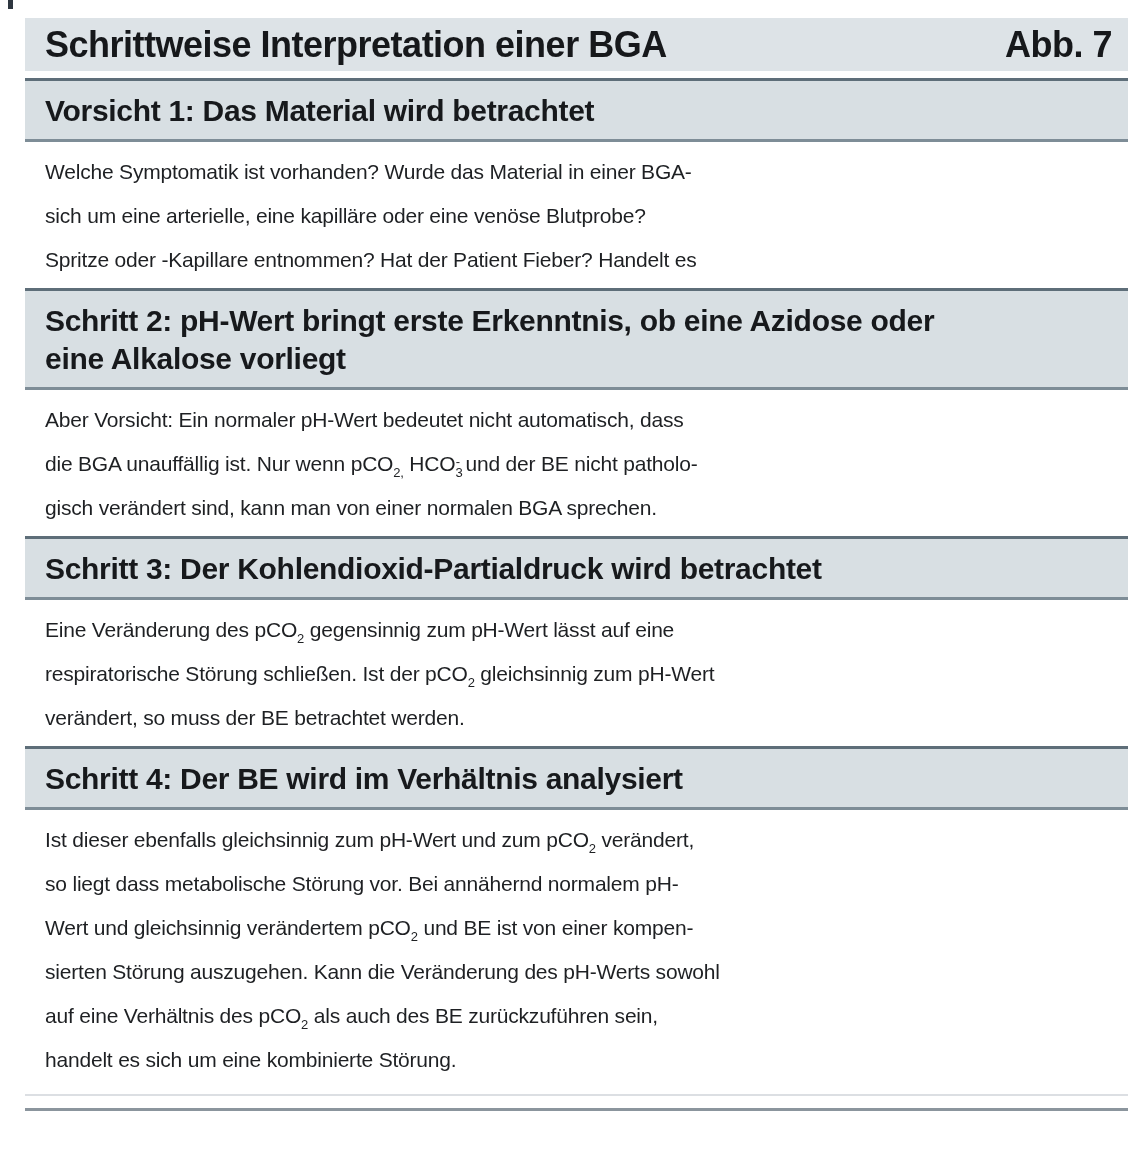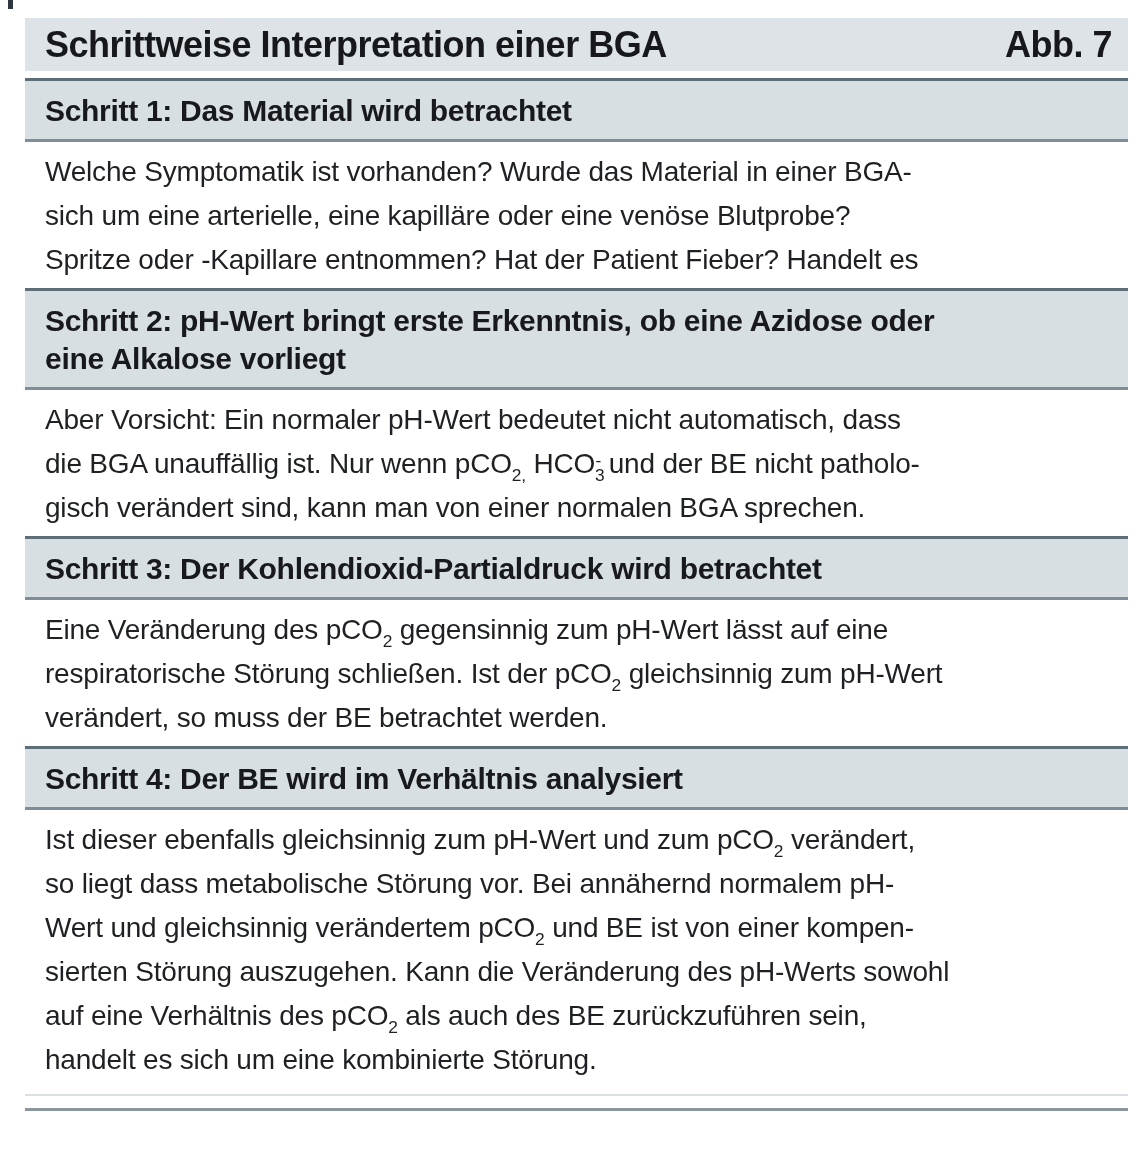--- a/index.html
+++ b/index.html
@@ -52,21 +52,21 @@
     border-bottom: 3px solid #7e8d97;
     padding: 11px 20px 9px 20px;
     font-weight: bold;
     font-size: 30px;
     line-height: 38px;
     color: #17191c;
     letter-spacing: -0.3px;
   }
   .section-body {
     padding: 8px 20px 6px 20px;
-    font-size: 28px;
+    font-size: 21px;
     line-height: 44px;
     color: #1e2023;
     letter-spacing: -0.2px;
   }
   .line {
     white-space: nowrap;
   }
   sub, sup {
     font-size: 0.62em;
     line-height: 0;
@@ -97,21 +97,21 @@
 <div class="page">
 
   <header class="title-bar">
     <span class="title">Schrittweise Interpretation einer BGA</span>
     <span class="fig-label">Abb. 7</span>
   </header>
 
   <main>
   <section>
     <div class="section-heading">
-          <div class="line"><span>Schritt 1: Das Material wird betrachtet</span></div>
+          <div class="line"><span>Vorsicht 1: Das Material wird betrachtet</span></div>
         </div>
     <div class="section-body">
           <div class="line"><span>Welche Symptomatik ist vorhanden? Wurde das Material in einer BGA-</span></div>
           <div class="line"><span>sich um eine arterielle, eine kapilläre oder eine venöse Blutprobe?</span></div>
           <div class="line"><span>Spritze oder -Kapillare entnommen? Hat der Patient Fieber? Handelt es</span></div>
         </div>
   </section>
 
   <section>
     <div class="section-heading">

